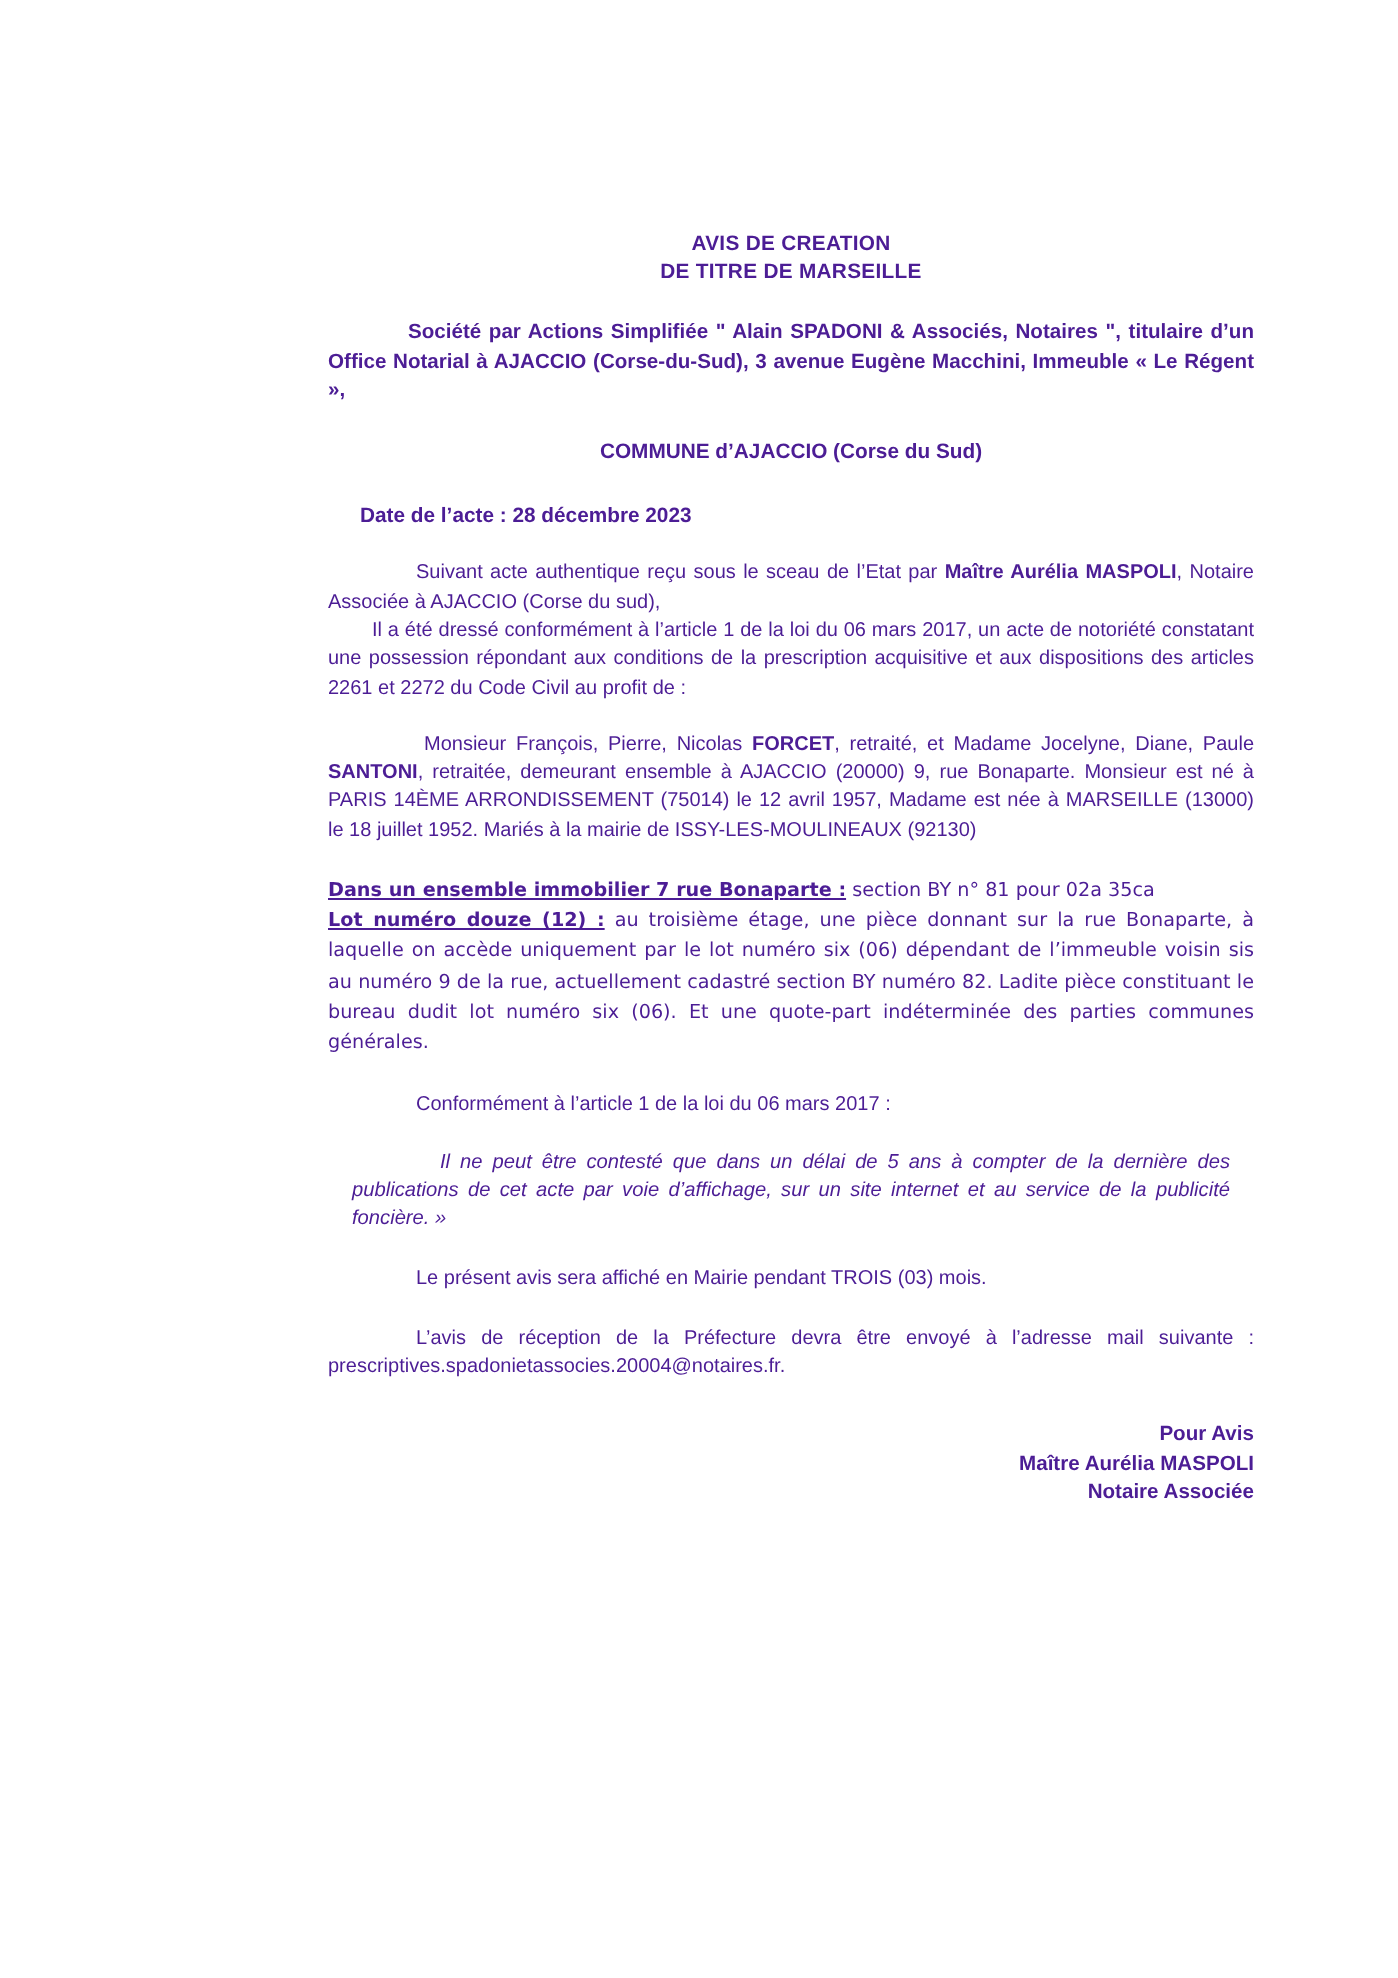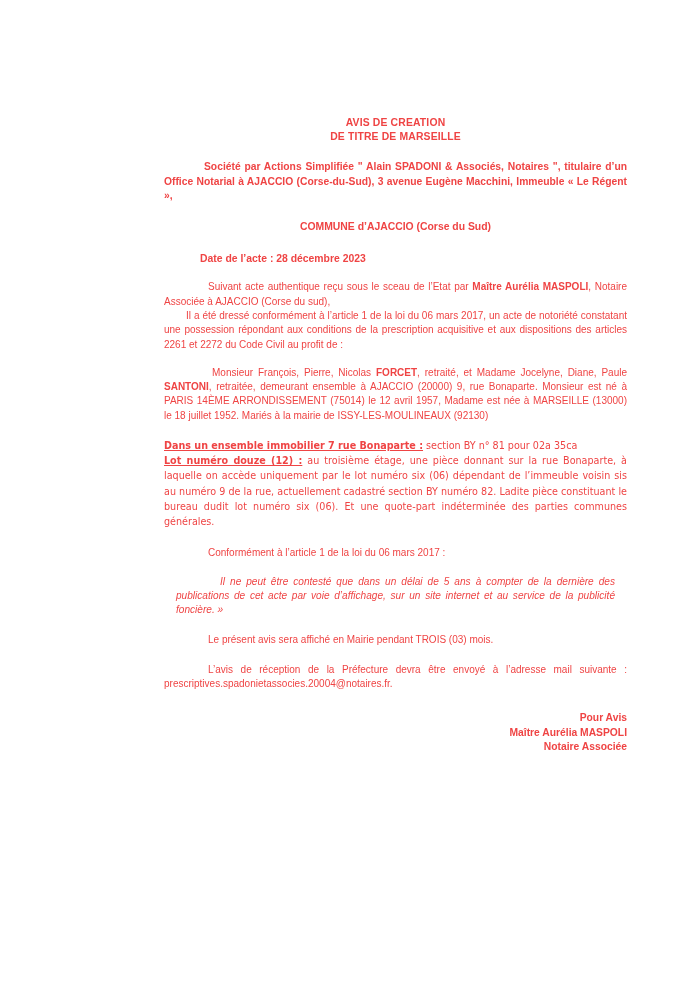--- a/index.html
+++ b/index.html
@@ -8,21 +8,21 @@
     padding: 0;
     background: #ffffff;
   }
   .page {
     position: relative;
     width: 699px;
     height: 989px;
     background: #ffffff;
     overflow: hidden;
     font-family: "Liberation Sans", sans-serif;
-    color: #ef4444;
+    color: #4c1d95;
     -webkit-font-smoothing: antialiased;
   }
   .content {
     position: absolute;
     left: 164px;
     top: 116px;
     width: 463px;
   }
 
   
@@ -58,21 +58,21 @@
   .commune {
     margin-top: 17px;
     font-size: 10.4px;
     line-height: 14px;
     font-weight: bold;
     text-align: center;
   }
 
   .acte-date {
     margin-top: 18px;
-    margin-left: 36px;
+    margin-left: 16px;
     font-size: 10.4px;
     line-height: 14px;
     font-weight: bold;
   }
 
   .p-suivant { margin-top: 14px; }
   .p-suivant .lead { padding-left: 44px; }
 
   .p-dresse { margin-top: 0px; }
   .p-dresse .lead { padding-left: 22px; }

